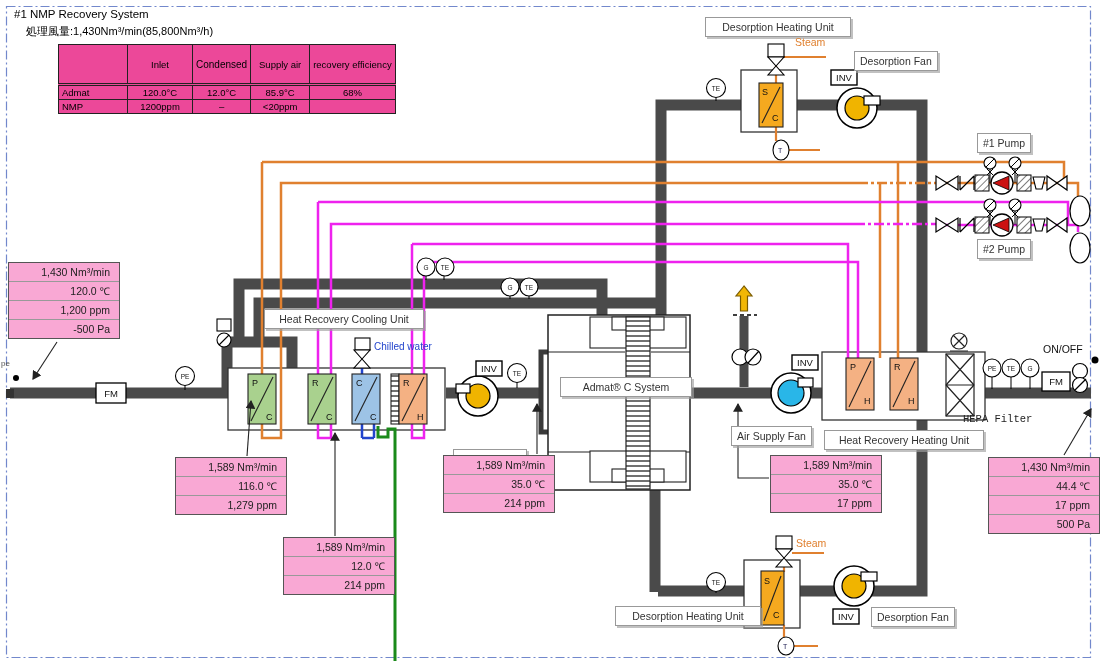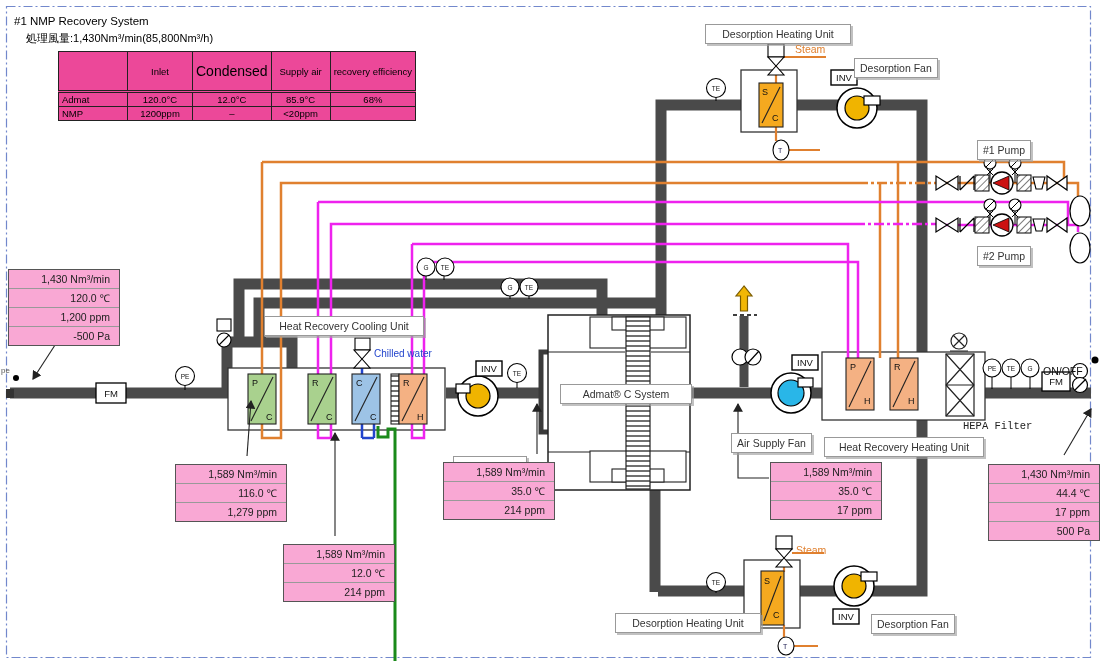--- a/index.html
+++ b/index.html
@@ -1,19 +1,19 @@
 <!DOCTYPE html>
 <html><head>
 <meta charset="utf-8">
 <style>
   html,body{margin:0;padding:0;background:#fff;}
   #stage{position:relative;width:1103px;height:665px;background:#fff;overflow:hidden;
          font-family:"Liberation Sans",sans-serif;}
   #diagram{position:absolute;left:0;top:0;}
-  .ov{position:absolute;white-space:nowrap;color:#222;margin-top:7px;}
+  .ov{position:absolute;white-space:nowrap;color:#222;}
   .title{font-size:11.5px;color:#000;}
   .subtitle{font-size:11px;color:#000;text-align:center;}
   .labelbox{background:#fff;border:1px solid #999;box-shadow:2px 2px 0 rgba(160,160,160,.65);
             font-size:10.5px;padding:3px 5px;color:#333;text-align:center;}
   .databox{background:#f9a8d4;border:1.5px solid #555;color:#222;font-size:10.5px;}
   .databox .row{height:18px;line-height:18px;text-align:right;padding-right:9px;border-top:1px solid #999;}
   .databox .row:first-child{border-top:none;}
   .plain{font-size:10.5px;}
   .steam{color:#e0802f;}
   .chill{color:#2244cc;font-size:10px;}
@@ -342,21 +342,21 @@
 </svg>
 
 <div class="ov title" style="left:14px;top:8px;">#1 NMP Recovery System</div>
 <div class="ov subtitle" style="left:26px;top:24px;">処理風量:1,430Nm³/min(85,800Nm³/h)</div>
 
 <table class="spec ov" style="left:58px;top:44px;">
   <thead>
     <tr>
       <th style="width:62px"></th>
       <th style="width:58px">Inlet</th>
-      <th style="width:46px;font-size:14px">Condensed</th>
+      <th style="width:46px;font-size:10px">Condensed</th>
       <th style="width:52px">Supply air</th>
       <th style="width:50px">recovery efficiency</th>
     </tr>
   </thead>
   <tbody>
     <tr>
       <td class="lab">Admat</td>
       <td class="val">120.0°C</td>
       <td class="val">12.0°C</td>
       <td class="val">85.9°C</td>
@@ -376,21 +376,21 @@
 <div class="ov labelbox" style="left:854px;top:51px;">Desorption Fan</div>
 <div class="ov labelbox" style="left:977px;top:133px;">#1 Pump</div>
 <div class="ov labelbox" style="left:977px;top:239px;">#2 Pump</div>
 <div class="ov labelbox" style="left:264px;top:309px;width:148px;">Heat Recovery Cooling Unit</div>
 <div class="ov plain chill" style="left:374px;top:341px;">Chilled water</div>
 <div class="ov labelbox" style="left:453px;top:449px;">Raw-gas Fan</div>
 <div class="ov labelbox" style="left:560px;top:377px;width:120px;">Admat® C System</div>
 <div class="ov labelbox" style="left:731px;top:426px;">Air Supply Fan</div>
 <div class="ov labelbox" style="left:824px;top:430px;width:148px;">Heat Recovery Heating Unit</div>
 <div class="ov plain hepa" style="left:963px;top:413px;">HEPA Filter</div>
-<div class="ov plain onoff" style="left:1043px;top:358px;">ON/OFF</div>
+<div class="ov plain onoff" style="left:1043px;top:343px;">ON/OFF</div>
 <div class="ov labelbox" style="left:615px;top:606px;width:134px;">Desorption Heating Unit</div>
 <div class="ov labelbox" style="left:871px;top:607px;">Desorption Fan</div>
 <div class="ov plain steam" style="left:795px;top:36px;">Steam</div>
 <div class="ov plain steam" style="left:796px;top:537px;">Steam</div>
 <div class="ov edge" style="left:1px;top:359px;">pe</div>
 
 <div class="ov databox" style="left:8px;top:262px;width:110px;">
   <div class="row">1,430 Nm³/min</div>
   <div class="row">120.0 ℃</div>
   <div class="row">1,200 ppm</div>

